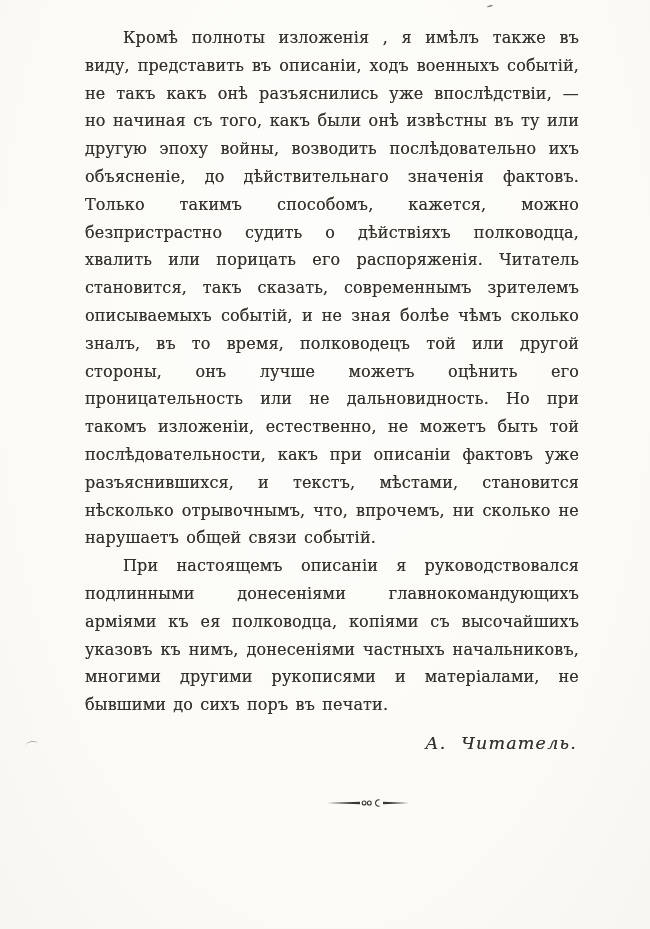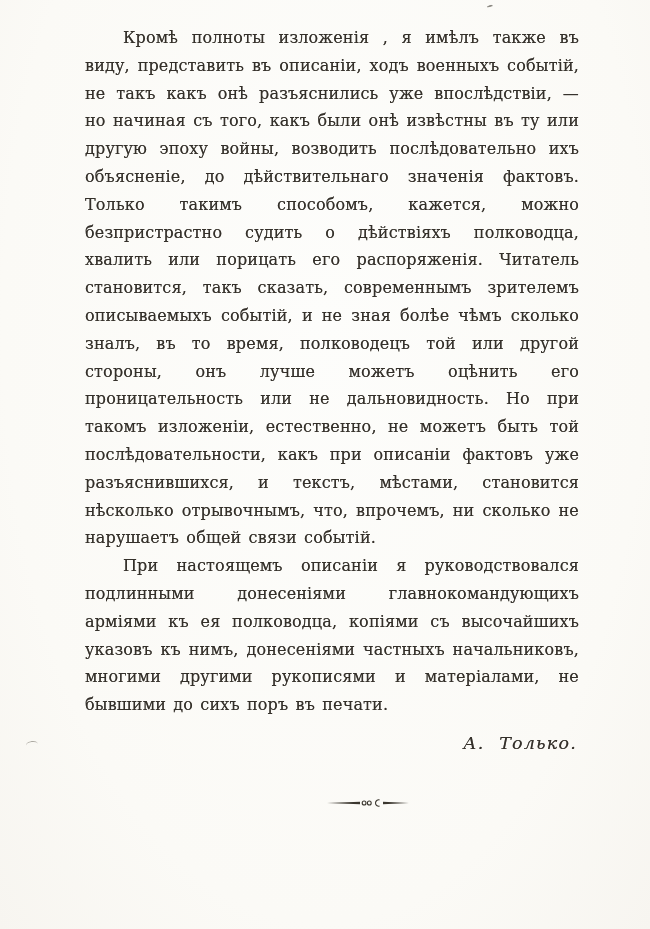--- a/index.html
+++ b/index.html
@@ -74,21 +74,21 @@
 </style>
 </head>
 <body>
 
 <div class="page">
 
   <div class="text-block">
     <p class="para">Кромѣ полноты изложенія , я имѣлъ также въ виду, представить въ описаніи, ходъ военныхъ событій, не такъ какъ онѣ разъяснились уже впослѣдствіи, — но начиная съ того, какъ были онѣ извѣстны въ ту или другую эпоху войны, возводить послѣдовательно ихъ объясненіе, до дѣйствительнаго значенія фактовъ. Только такимъ способомъ, кажется, можно безпристрастно судить о дѣйствіяхъ полководца, хвалить или порицать его распоряженія. Читатель становится, такъ сказать, современнымъ зрителемъ описываемыхъ событій, и не зная болѣе чѣмъ сколько зналъ, въ то время, полководецъ той или другой стороны, онъ лучше можетъ оцѣнить его проницательность или не дальновидность. Но при такомъ изложеніи, естественно, не можетъ быть той послѣдовательности, какъ при описаніи фактовъ уже разъяснившихся, и текстъ, мѣстами, становится нѣсколько отрывочнымъ, что, впрочемъ, ни сколько не нарушаетъ общей связи событій.</p>
     <p class="para">При настоящемъ описаніи я руководствовался подлинными донесеніями главнокомандующихъ арміями къ ея полководца, копіями съ высочайшихъ указовъ къ нимъ, донесеніями частныхъ начальниковъ, многими другими рукописями и матеріалами, не бывшими до сихъ поръ въ печати.</p>
 
-    <div class="signature">А. Только.</div>
+    <div class="signature">А. Читатель.</div>
 
     <div class="ornament">
       <span>
         <svg width="84" height="16" viewBox="0 0 84 16" xmlns="http://www.w3.org/2000/svg" aria-hidden="true">
 
           <path d="M1 8 L34 6.8 L34 9.2 Z" fill="#3b372f"></path>
 
           <path d="M83 8 L57 6.8 L57 9.2 Z" fill="#3b372f"></path>
 
           <path d="M36.2 8 c0 -2.7 3.8 -2.7 3.8 0 c0 2.7 -3.8 2.7 -3.8 0 Z" fill="none" stroke="#3b372f" stroke-width="1.1"></path>

